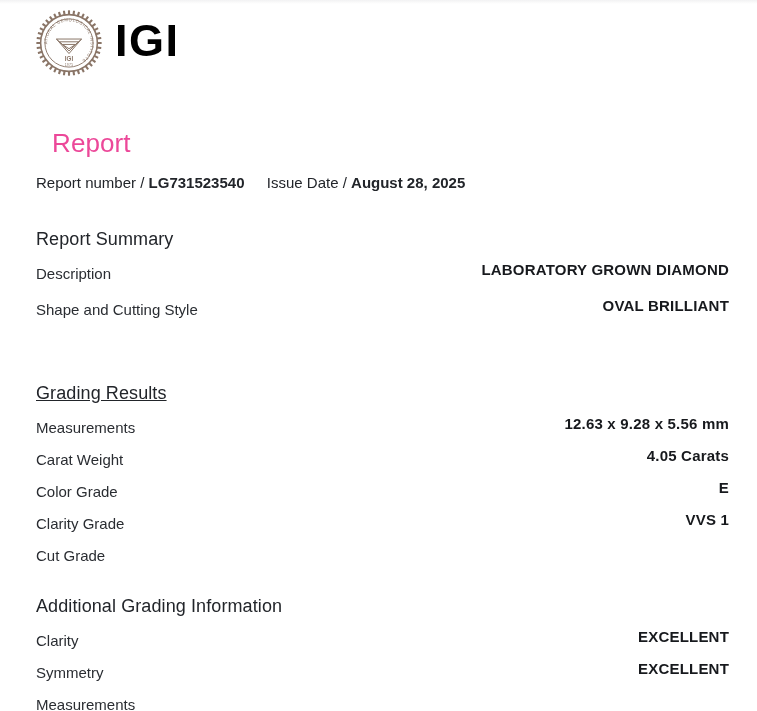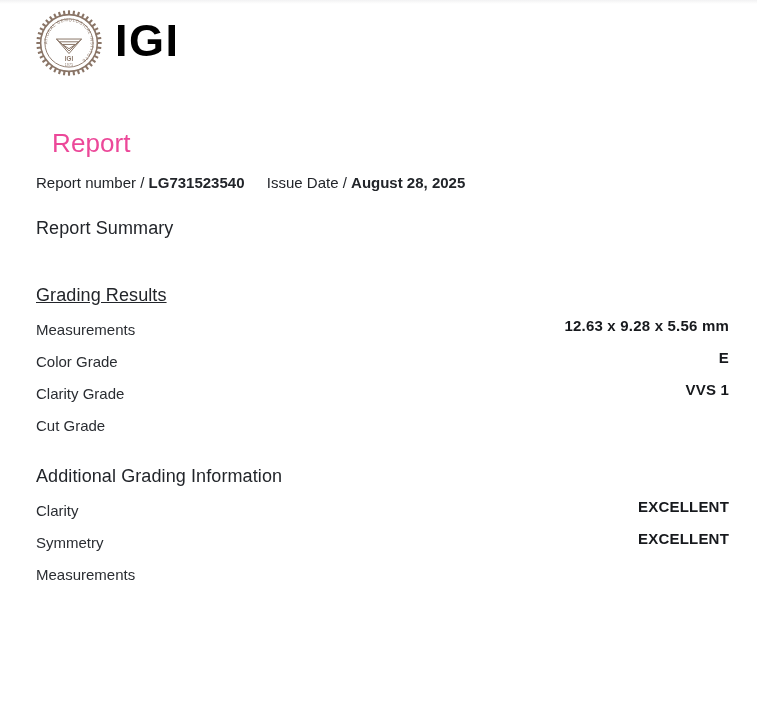--- a/index.html
+++ b/index.html
@@ -80,21 +80,21 @@
   .meta-line .val { font-weight: 700; text-align: right; }
   .meta-gap { display: inline-block; width: 14px; }
 
   .section-title {
     font-size: 18px;
     line-height: 22px;
     font-weight: 400;
     color: #22252a;
     letter-spacing: 0.1px;
   }
-  .sect-summary  { margin-top: 25px; }
+  .sect-summary  { margin-top: 36px; }
   .sect-grading  { margin-top: 45px; text-decoration: underline; }
   .sect-addl     { margin-top: 16px; }
 
   .rows { margin-top: 9px; }
 
   .row {
     display: flex;
     align-items: baseline;
     justify-content: space-between;
     height: 32px;
@@ -205,28 +205,42 @@
 
     <div class="meta-line">
       <span class="lbl">Report number /</span>
       <span class="val">LG731523540</span>
       <span class="meta-gap"></span>
       <span class="lbl">Issue Date /</span>
       <span class="val">August 28, 2025</span>
     </div>
 
     <h2 class="section-title sect-summary">Report Summary</h2>
+    <div class="rows rows-summary">
+      <div class="row">
+        <span class="r-label">Description</span>
+        <span class="r-value">LABORATORY GROWN DIAMOND</span>
+      </div>
+      <div class="row">
+        <span class="r-label">Shape and Cutting Style</span>
+        <span class="r-value">OVAL BRILLIANT</span>
+      </div>
+    </div>
 
     <h2 class="section-title sect-grading">Grading Results</h2>
     <div class="rows">
       <div class="row">
         <span class="r-label">Measurements</span>
         <span class="r-value">12.63 x 9.28 x 5.56 mm</span>
       </div>
       <div class="row">
+        <span class="r-label">Carat Weight</span>
+        <span class="r-value">4.05 Carats</span>
+      </div>
+      <div class="row">
         <span class="r-label">Color Grade</span>
         <span class="r-value">E</span>
       </div>
       <div class="row">
         <span class="r-label">Clarity Grade</span>
         <span class="r-value">VVS 1</span>
       </div>
       <div class="row">
         <span class="r-label">Cut Grade</span>
         <span class="r-value"></span>

